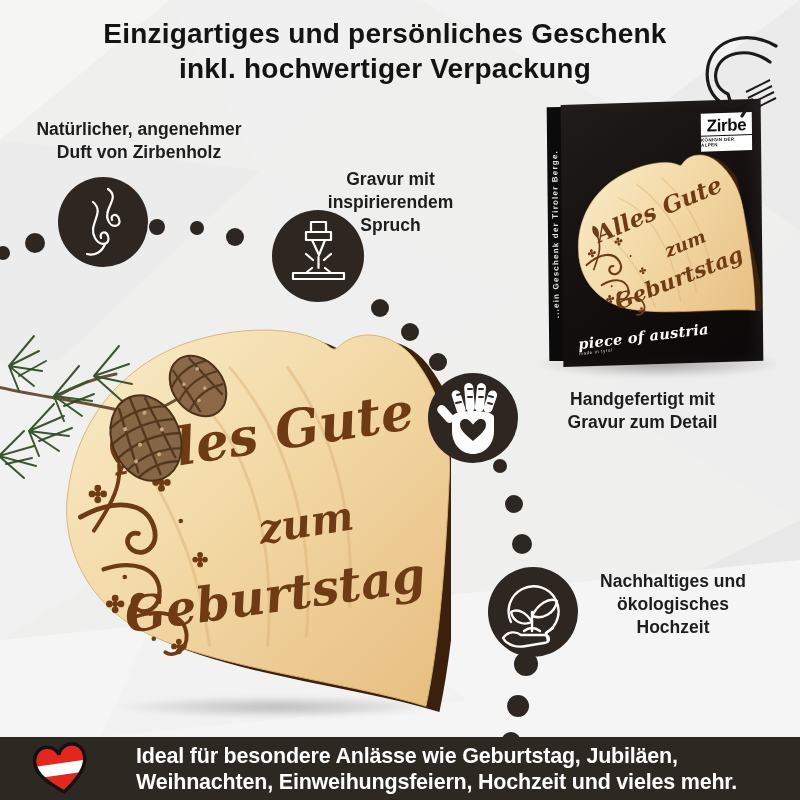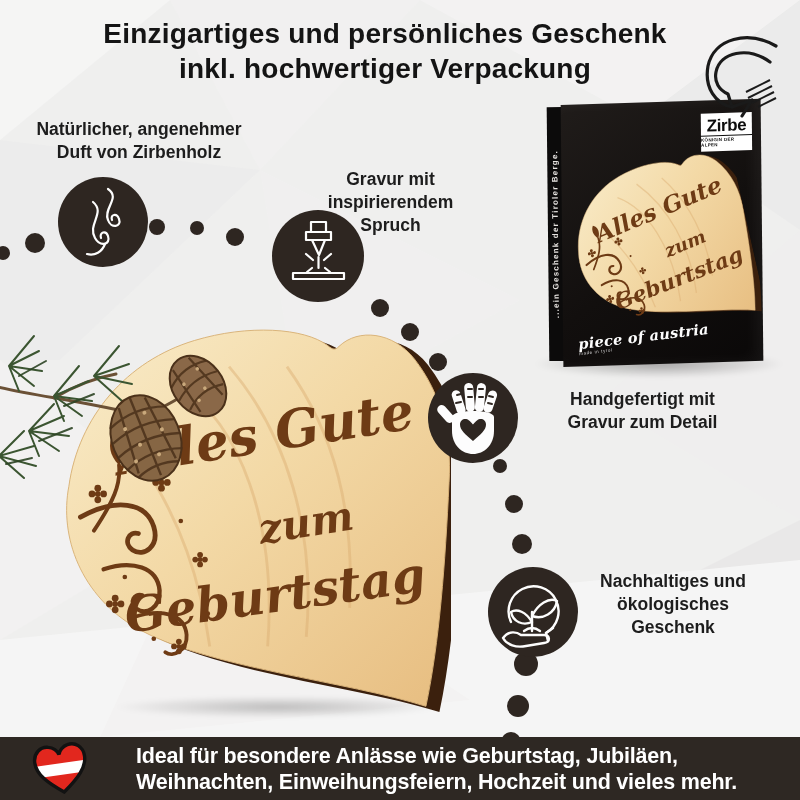--- a/index.html
+++ b/index.html
@@ -189,21 +189,21 @@
           <path d="M 51,24 L 55,24"></path>
           <path d="M 60,30 L 64,31"></path>
       </g>
       <path fill="#2e2621" d="M 45,68 C 37,61 32,57 32,51.5 C 32,46.5 37.5,44.5 41,47.5 C 43,49 45,51.5 45,51.5 C 45,51.5 47,49 49,47.5 C 52.5,44.5 58,46.5 58,51.5 C 58,57 53,61 45,68 Z"></path>
     </svg>
   </div>
 
   <div id="feature-sustainable" class="feature">
     <div>Nachhaltiges und</div>
     <div>ökologisches</div>
-    <div>Geschenk</div>
+    <div>Hochzeit</div>
   </div>
   <div class="icon-circle" id="icon-plant">
     <svg width="90" height="90" viewBox="0 0 90 90">
       <g fill="none" stroke="#fdfdfd" stroke-width="2.4" stroke-linecap="round" stroke-linejoin="round">
         <path d="M 23,55 A 25,25 0 1 1 58,66"></path>
         <path d="M 58,66 L 65,61 M 58,66 L 60,74"></path>
         <path d="M 44,64 L 44,45"></path>
         <path d="M 44,49 C 50,37 61,30 69,34 C 67,46 55,53 44,49 Z"></path>
         <path d="M 44,55 C 38,45 29,41 23,45 C 25,55 35,59 44,55 Z"></path>
         <path d="M 36,64 Q 44,58 52,64"></path>

